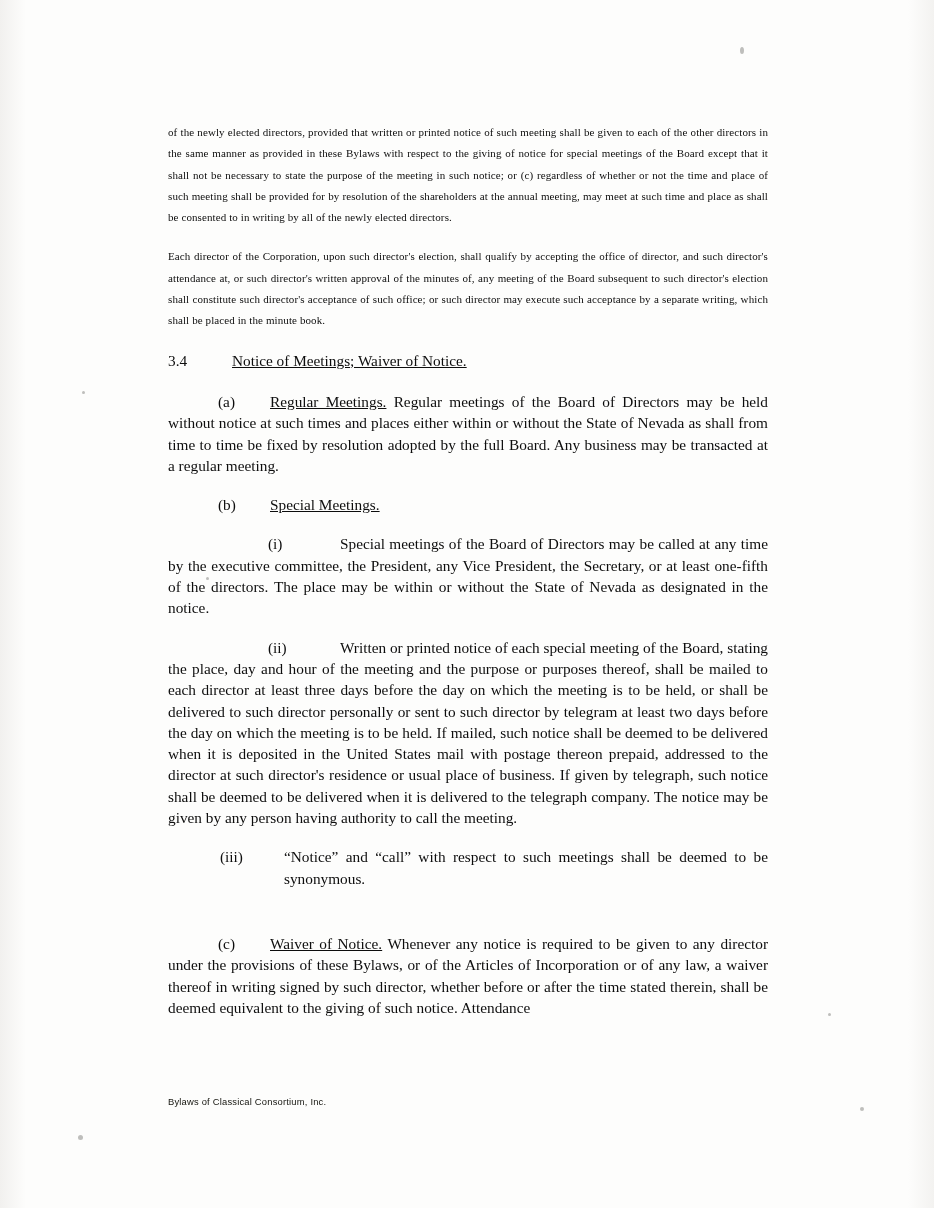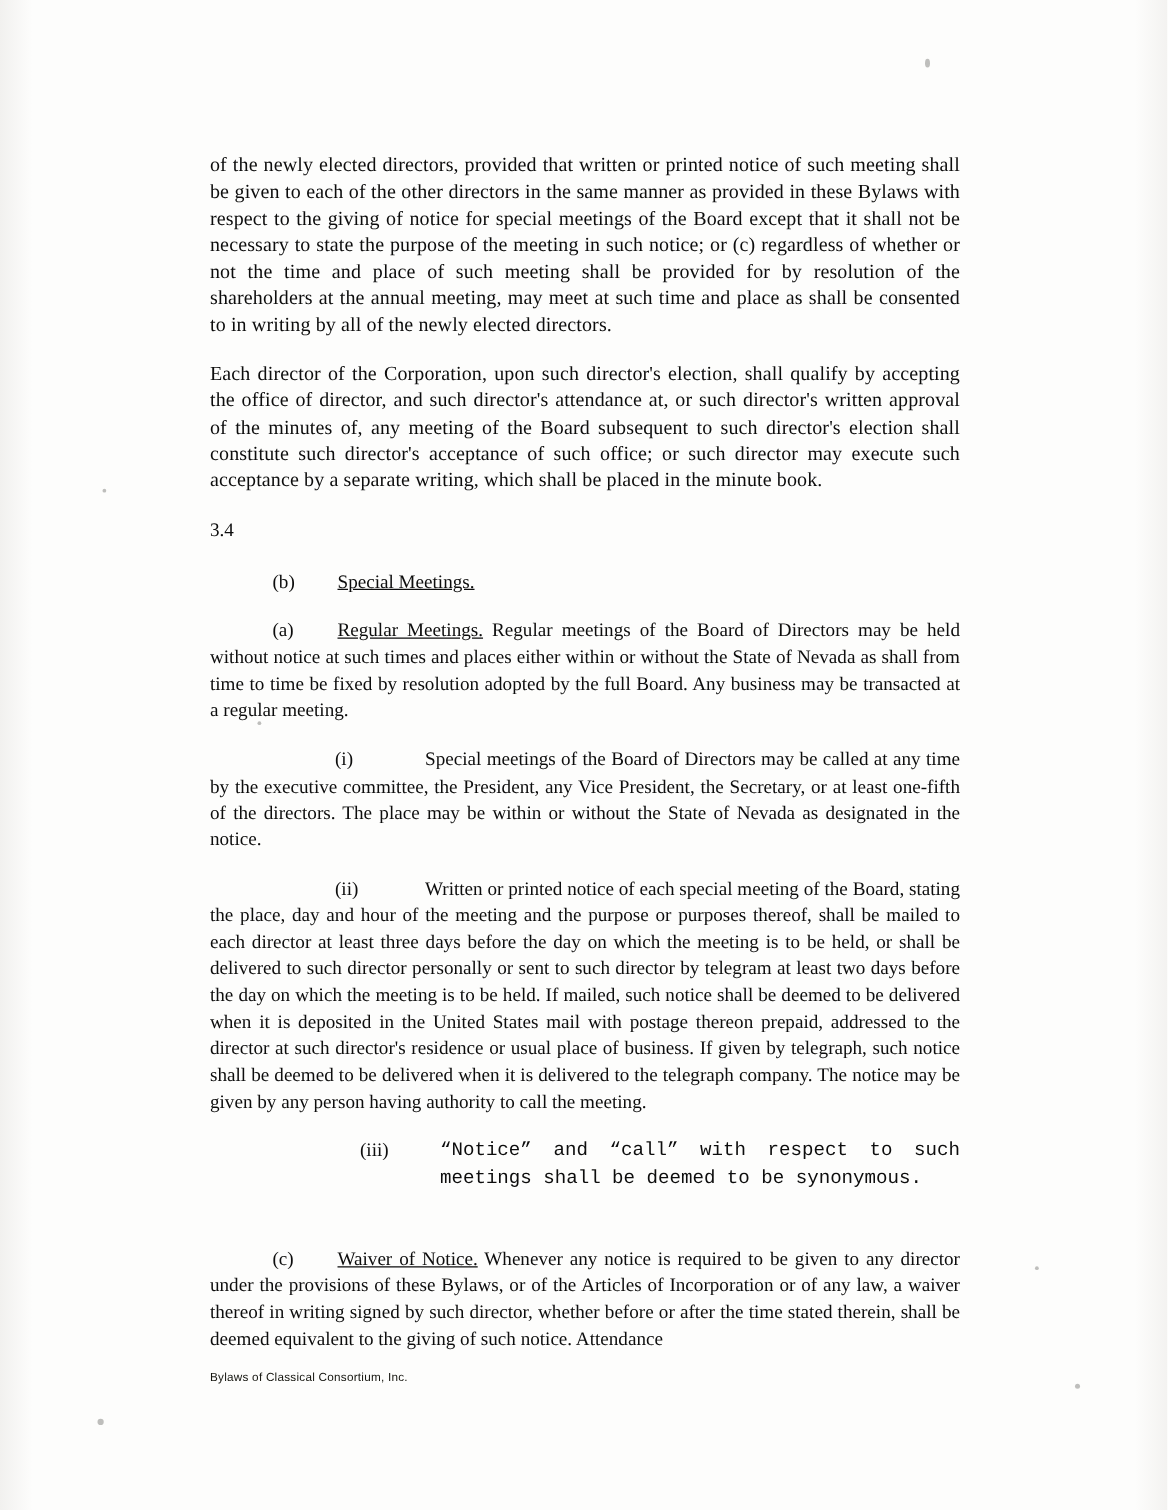--- a/index.html
+++ b/index.html
@@ -46,21 +46,21 @@
 
   .content {
     position: absolute;
     left: 168px;
     top: 122px;
     width: 600px;
   }
 
   p.para {
     margin: 0 0 18px 0;
-    font-size: 16px;
+    font-size: 11px;
     line-height: 21.3px;
     text-align: justify;
     text-justify: inter-word;
     letter-spacing: .1px;
   }
 
   .heading-row {
     display: flex;
     align-items: flex-start;
     margin: 0 0 20px 0;
@@ -101,26 +101,25 @@
   }
 
   .roman-iii {
     margin: 0 0 18px 0;
     font-size: 15.3px;
     line-height: 21.3px;
     display: flex;
   }
   .roman-iii .rlbl3 {
     flex: 0 0 64px;
-    margin-left: 120px;
+    margin-left: 52px;
   }
   .roman-iii .rtxt3 {
     flex: 1 1 auto;
     text-align: justify;
-    font-family: Liberation Mono, monospace;
   }
 
   .footer {
     position: absolute;
     left: 168px;
     top: 1096px;
     font-size: 9.4px;
     font-family: "Liberation Sans", sans-serif;
     letter-spacing: .2px;
     color: #15150f;
@@ -144,28 +143,29 @@
   <div class="speck" style="left:828px; top:1013px; width:3px; height:3px;"></div>
 
   <div class="content">
 
     <p class="para">of the newly elected directors, provided that written or printed notice of such meeting shall be given to each of the other directors in the same manner as provided in these Bylaws with respect to the giving of notice for special meetings of the Board except that it shall not be necessary to state the purpose of the meeting in such notice; or (c) regardless of whether or not the time and place of such meeting shall be provided for by resolution of the shareholders at the annual meeting, may meet at such time and place as shall be consented to in writing by all of the newly elected directors.</p>
 
     <p class="para">Each director of the Corporation, upon such director's election, shall qualify by accepting the office of director, and such director's attendance at, or such director's written approval of the minutes of, any meeting of the Board subsequent to such director's election shall constitute such director's acceptance of such office; or such director may execute such acceptance by a separate writing, which shall be placed in the minute book.</p>
 
     <div class="heading-row">
       <span class="heading-num">3.4</span>
+      <span class="heading-title">Notice of Meetings; Waiver of Notice.</span>
     </div>
 
     <p class="lettered">
-      <span class="lbl">(b)</span><span class="ul">Special Meetings.</span><span></span>
+      <span class="lbl">(a)</span><span class="ul">Regular Meetings.</span><span> Regular meetings of the Board of Directors may be held without notice at such times and places either within or without the State of Nevada as shall from time to time be fixed by resolution adopted by the full Board.  Any business may be transacted at a regular meeting.</span>
     </p>
 
     <p class="lettered">
-      <span class="lbl">(a)</span><span class="ul">Regular Meetings.</span><span> Regular meetings of the Board of Directors may be held without notice at such times and places either within or without the State of Nevada as shall from time to time be fixed by resolution adopted by the full Board.  Any business may be transacted at a regular meeting.</span>
+      <span class="lbl">(b)</span><span class="ul">Special Meetings.</span><span></span>
     </p>
 
     <p class="roman-block">
       <span class="rlbl">(i)</span><span>Special meetings of the Board of Directors may be called at any time by the executive committee, the President, any Vice President, the Secretary, or at least one-fifth of the directors.  The place may be within or without the State of Nevada as designated in the notice.</span>
     </p>
 
     <p class="roman-block">
       <span class="rlbl">(ii)</span><span>Written or printed notice of each special meeting of the Board, stating the place, day and hour of the meeting and the purpose or purposes thereof, shall be mailed to each director at least three days before the day on which the meeting is to be held, or shall be delivered to such director personally or sent to such director by telegram at least two days before the day on which the meeting is to be held.  If mailed, such notice shall be deemed to be delivered when it is deposited in the United States mail with postage thereon prepaid, addressed to the director at such director's residence or usual place of business.  If given by telegraph, such notice shall be deemed to be delivered when it is delivered to the telegraph company.  The notice may be given by any person having authority to call the meeting.</span>
     </p>
 

